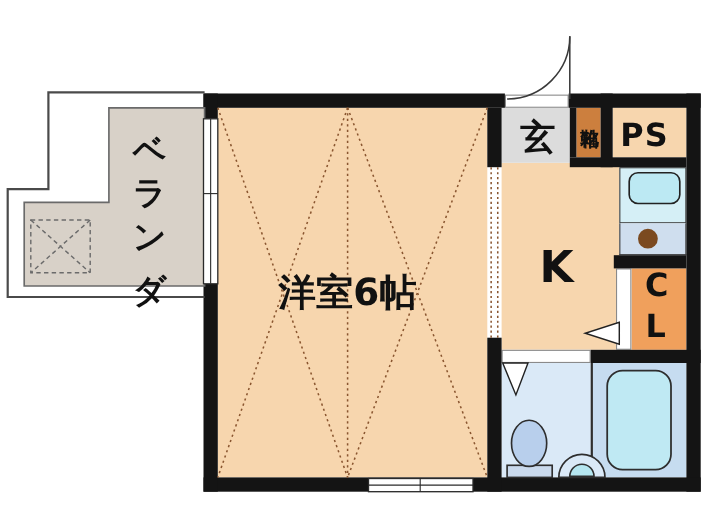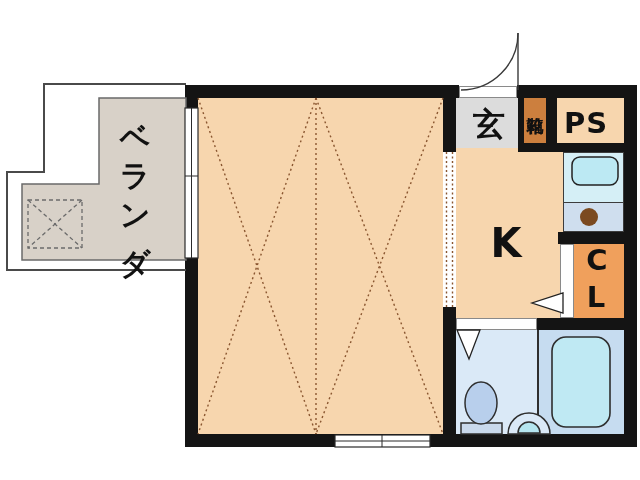--- a/index.html
+++ b/index.html
@@ -119,20 +119,21 @@
     <g stroke="#2e2e2e" stroke-width="1.5">
       <path d="M508,434 A21,21 0 0 1 550,434 Z" fill="#dae9f7"></path>
       <path d="M518,433 A11,11 0 0 1 540,433 Z" fill="#b5e6f0"></path>
     </g>
 
     <rect x="552" y="337" width="58" height="90" rx="14" fill="#bfe9f3" stroke="#2e2e2e" stroke-width="1.6"></rect>
   </svg>
 
   <div class="label vtext" style="left:135px;top:102px;font-size:30px;letter-spacing:7px;transform:translate(-50%,0);">ベランダ</div>
 
+  <div class="label" style="left:316px;top:266px;font-size:34px;">洋室6帖</div>
 
   <div class="label" style="left:489px;top:124px;font-size:32px;">玄</div>
 
   <div class="label vtext" style="left:535px;top:103px;font-size:17px;letter-spacing:2px;transform:translate(-50%,0);">靴箱</div>
 
   <div class="label" style="left:586px;top:123px;font-size:29px;letter-spacing:1px;">PS</div>
 
   <div class="label" style="left:506px;top:243px;font-size:40px;">K</div>
 
   <div class="label" style="left:597px;top:260px;font-size:29px;">C</div>

